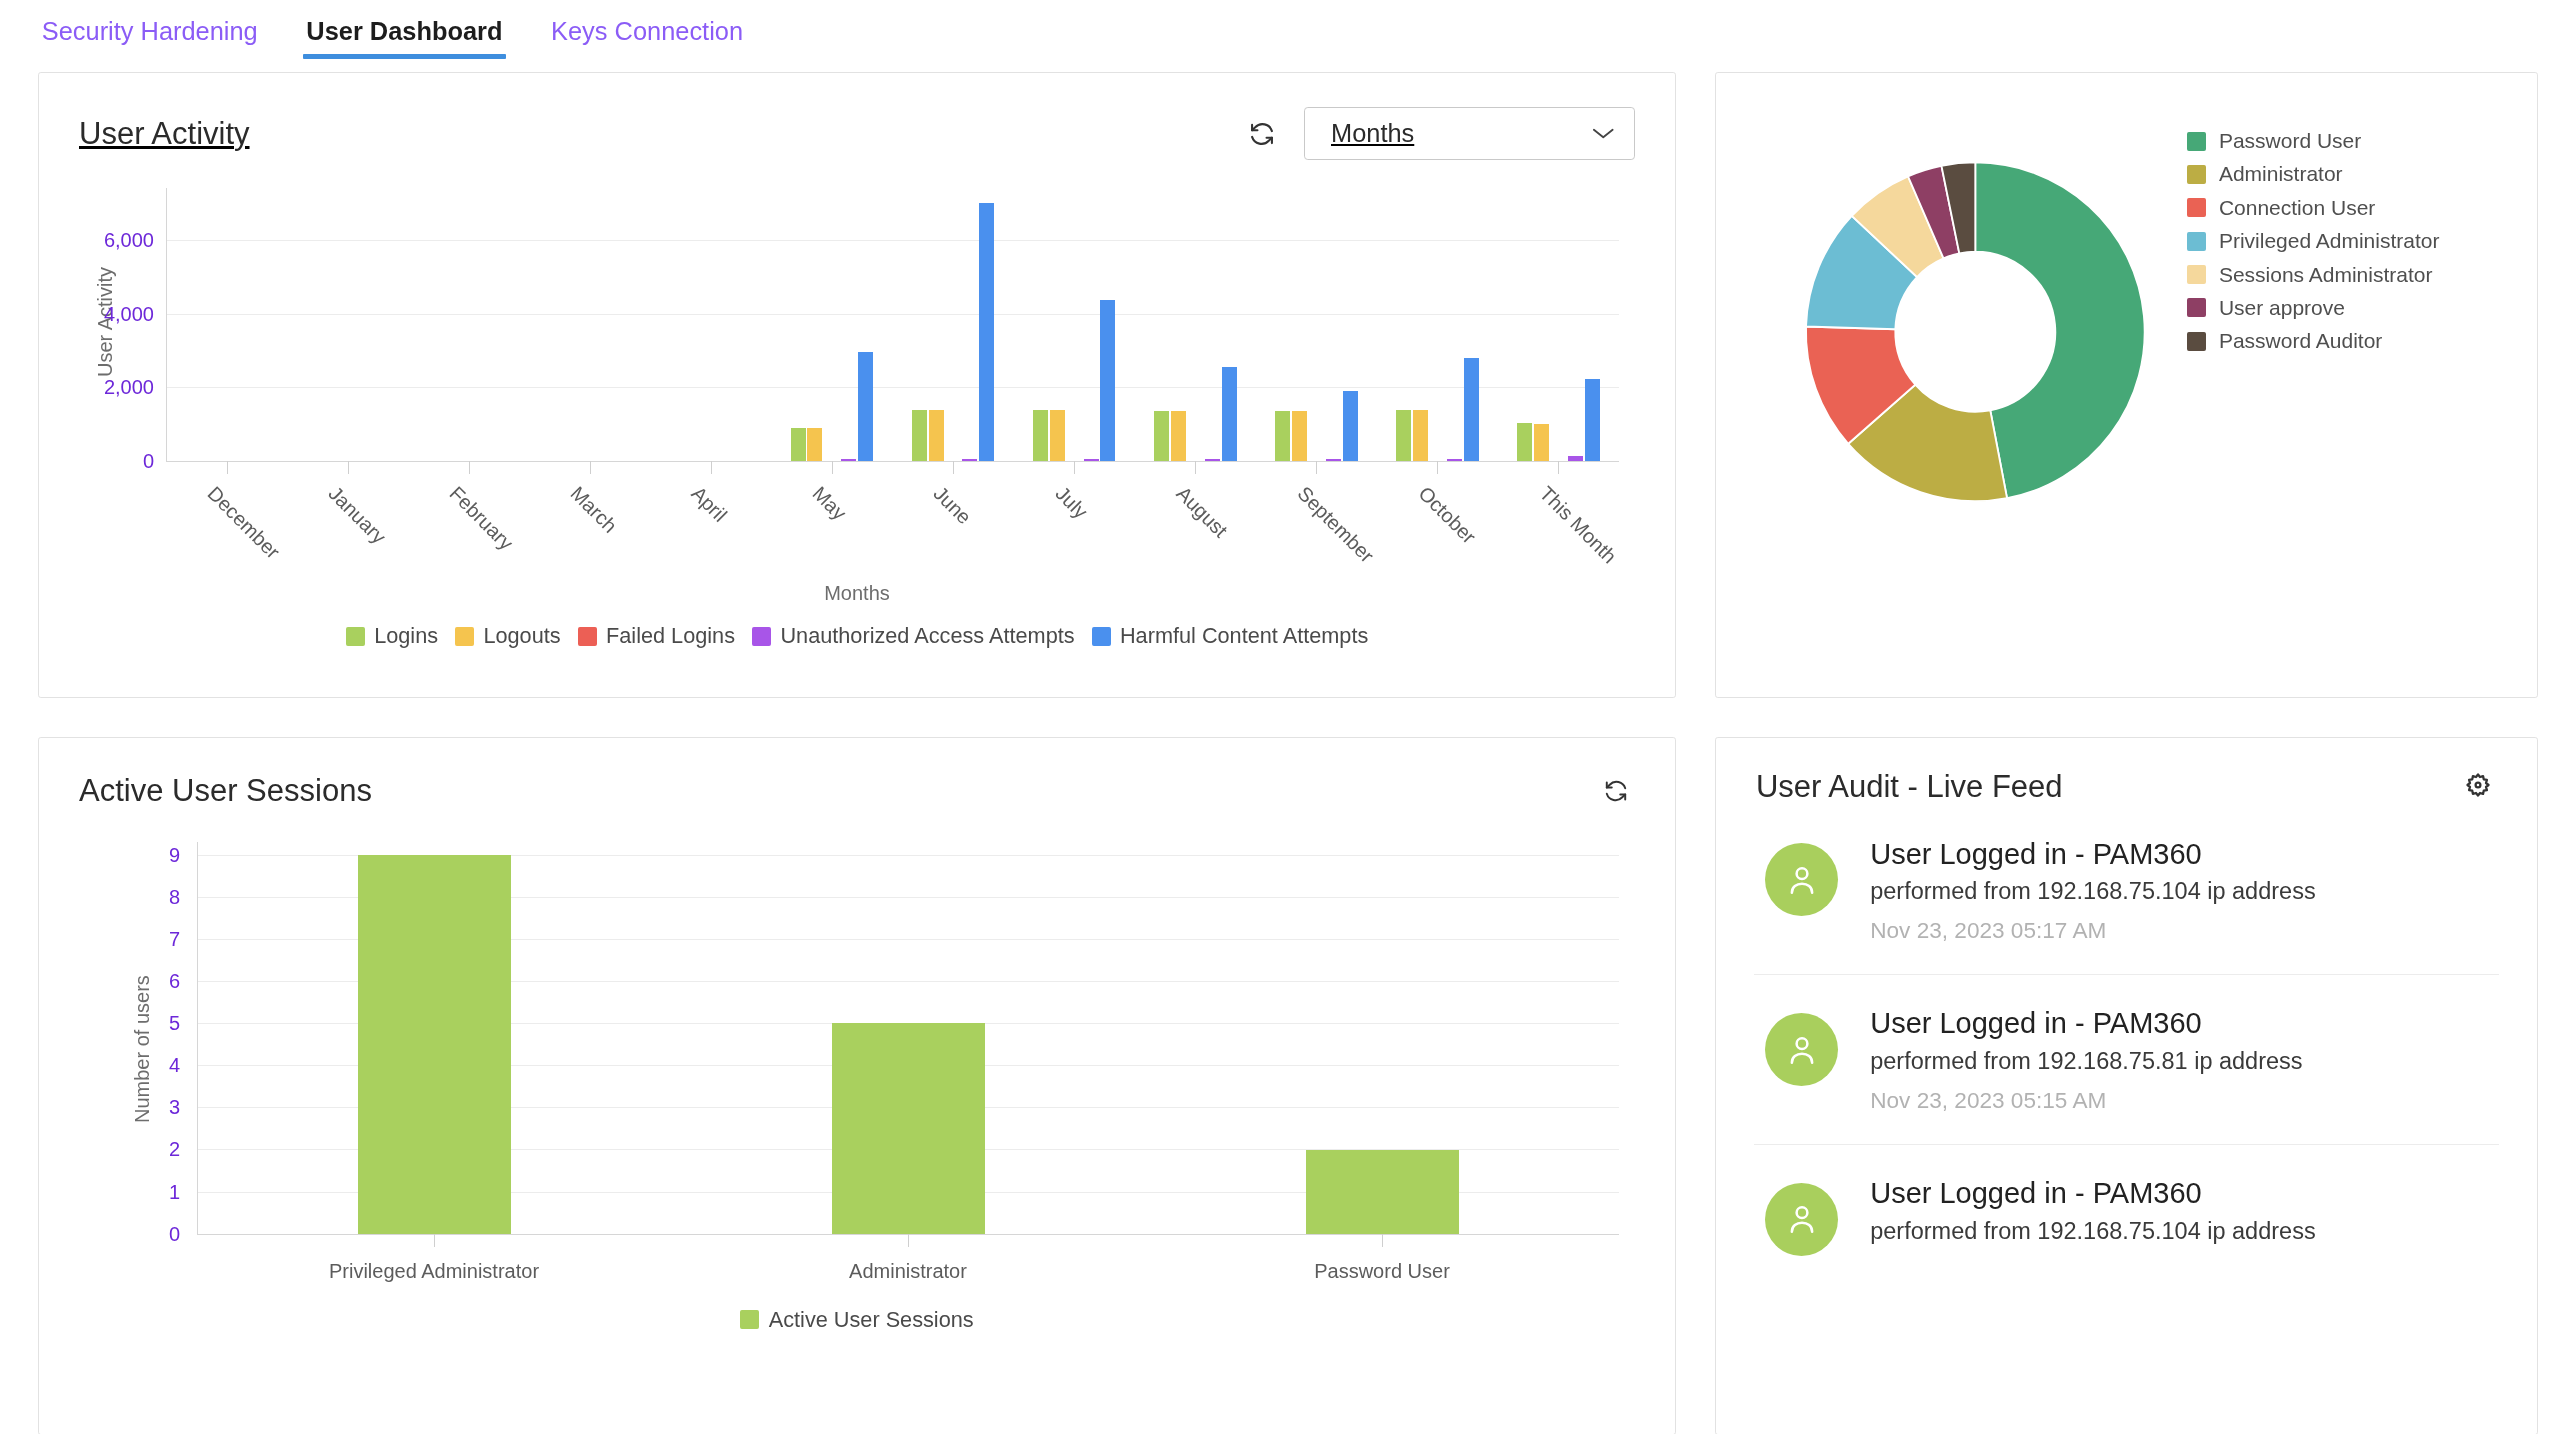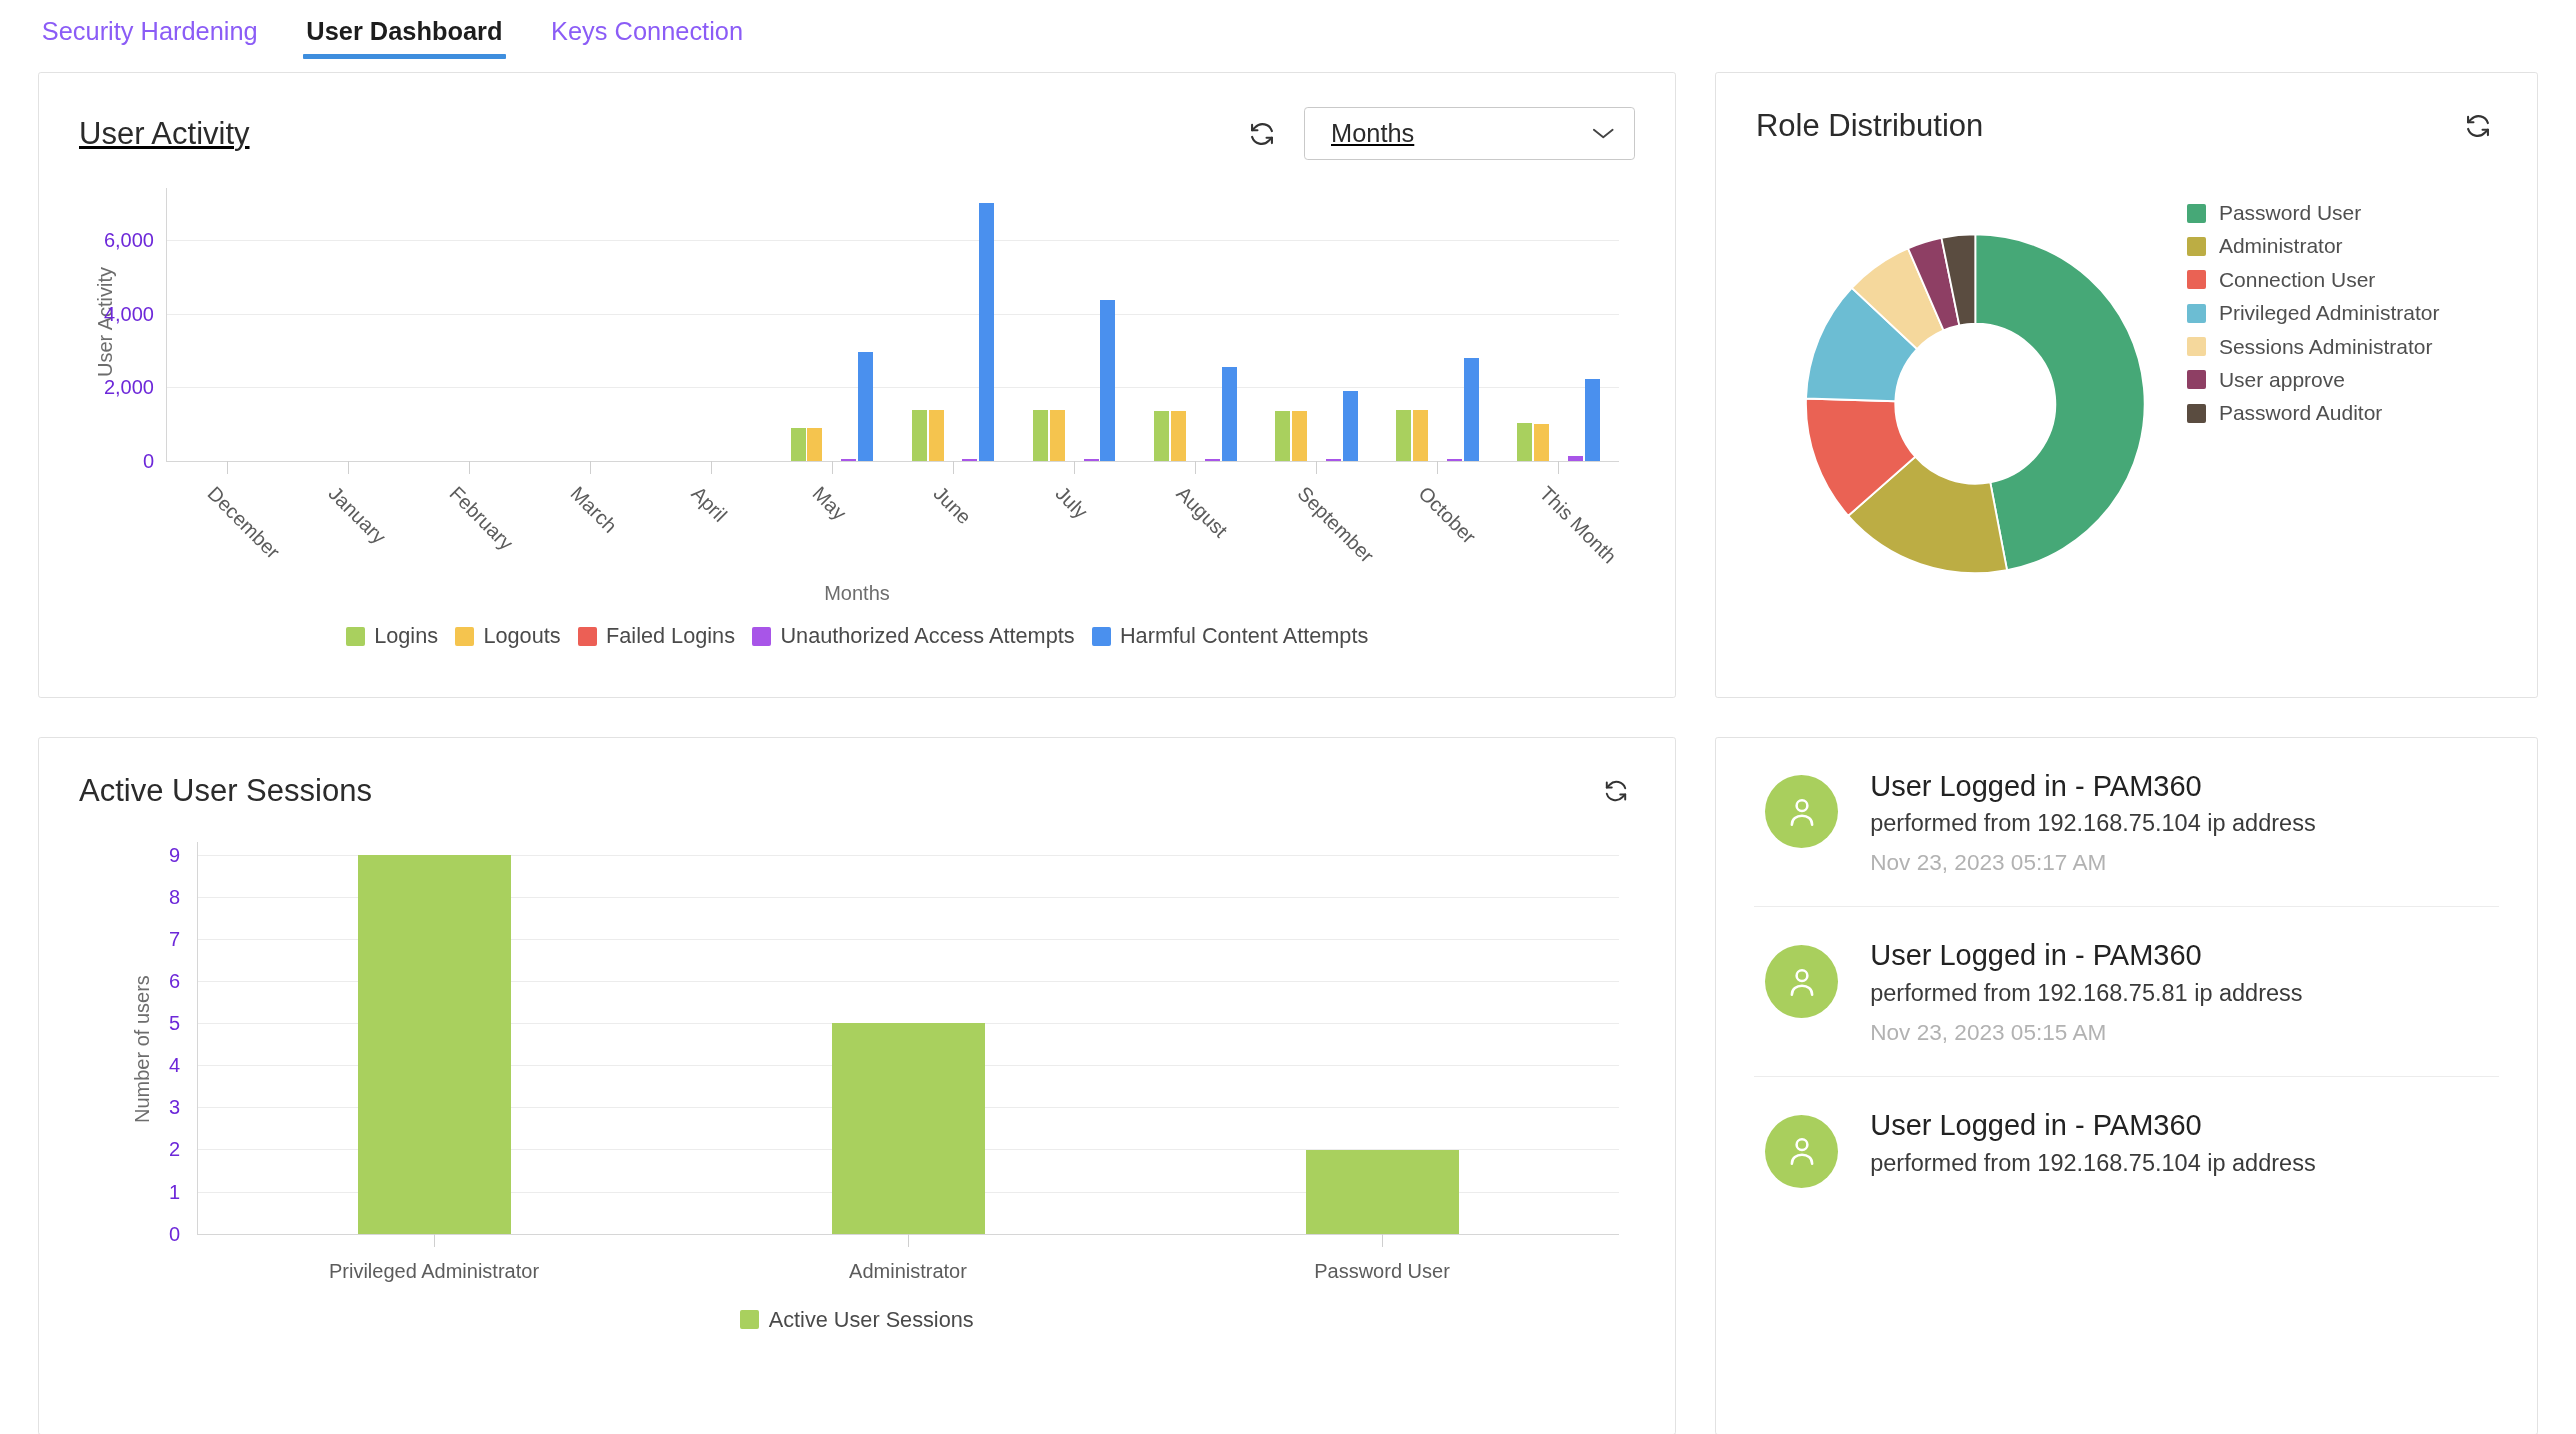--- a/index.html
+++ b/index.html
@@ -300,31 +300,20 @@
           </div>
           <div class="li">
             <span class="sw" style="background: rgb(74, 144, 238);"></span>
             <span>Harmful Content Attempts</span>
           </div>
         </div>
       </div>
   </div>
 
   <div class="card" style="grid-column:3;grid-row:1;">
-    <div class="card-hd">
-      <div class="card-title">Role Distribution</div>
-      <div class="icon-btn">
-        <svg width="28" height="28" viewBox="0 0 24 24" fill="none" stroke="#333" stroke-width="1.8" stroke-linecap="round" stroke-linejoin="round">
-          <path d="M20.5 9.5A8.5 8.5 0 0 0 6.2 6.2L3.5 8.8"></path>
-            <polyline points="3.5,4.2 3.5,8.8 8.1,8.8"></polyline>
-          <path d="M3.5 14.5a8.5 8.5 0 0 0 14.3 3.3l2.7-2.6"></path>
-            <polyline points="20.5,19.8 20.5,15.2 15.9,15.2"></polyline>
-        </svg>
-      </div>
-    </div>
     <div class="donut-area" id="rd-chart" style="height:527px;">
         <svg width="490" height="527" viewBox="0 0 520 560" style="position: absolute; left: 19px; top: 0px;">
           <path d="M 255 95 A 180 180 0 0 1 288.7286366254305 451.811705131164 L 270.92741173978663 358.49441631193855 A 85 85 0 0 0 255 190 Z" fill="#46a877" stroke="#ffffff" stroke-width="2"></path>
           <path d="M 288.7286366254305 451.811705131164 A 180 180 0 0 1 119.98000746651732 394.0361357582574 L 191.24055908141096 331.21150855251045 A 85 85 0 0 0 270.92741173978663 358.49441631193855 Z" fill="#bcad44" stroke="#ffffff" stroke-width="2"></path>
           <path d="M 119.98000746651732 394.0361357582574 A 180 180 0 0 1 75.08881913416832 269.34606336593697 L 170.04194236891283 272.33008547835914 A 85 85 0 0 0 191.24055908141096 331.21150855251045 Z" fill="#ea6254" stroke="#ffffff" stroke-width="2"></path>
           <path d="M 75.08881913416832 269.34606336593697 A 180 180 0 0 1 123.78564706414588 151.7815209328361 L 193.03766666918 216.81349599606148 A 85 85 0 0 0 170.04194236891283 272.33008547835914 Z" fill="#6cbdd3" stroke="#ffffff" stroke-width="2"></path>
           <path d="M 123.78564706414588 151.7815209328361 A 180 180 0 0 1 183.51337968573938 109.80416737688344 L 221.2424292960436 196.99085681686162 A 85 85 0 0 0 193.03766666918 216.81349599606148 Z" fill="#f5d89c" stroke="#ffffff" stroke-width="2"></path>
           <path d="M 183.51337968573938 109.80416737688344 A 180 180 0 0 1 219.05220350740672 98.62609057083557 L 238.0246516562754 191.712320547339 A 85 85 0 0 0 221.2424292960436 196.99085681686162 Z" fill="#8e3f64" stroke="#ffffff" stroke-width="2"></path>
           <path d="M 219.05220350740672 98.62609057083557 A 180 180 0 0 1 254.99999999999997 95 L 254.99999999999997 190 A 85 85 0 0 0 238.0246516562754 191.712320547339 Z" fill="#5a4c40" stroke="#ffffff" stroke-width="2"></path>
         </svg>
@@ -409,20 +398,29 @@
         <div class="legend" style="top: 497px;">
           <div class="li">
             <span class="sw" style="background: rgb(169, 208, 94);"></span>
             <span>Active User Sessions</span>
           </div>
         </div>
       </div>
   </div>
 
   <div class="card" style="grid-column:3;grid-row:3;">
+    <div class="card-hd" style="padding-top:30px;">
+      <div class="card-title">User Audit - Live Feed</div>
+      <div class="icon-btn">
+        <svg width="32" height="32" viewBox="0 0 24 24" fill="none" stroke="#333" stroke-width="1.7" stroke-linejoin="round">
+          <path d="M12 2.6l1.5 1.9 2.3-.7.5 2.4 2.4.5-.7 2.3 1.9 1.5-1.9 1.5.7 2.3-2.4.5-.5 2.4-2.3-.7L12 18.4l-1.5-1.9-2.3.7-.5-2.4-2.4-.5.7-2.3L4.1 10.5l1.9-1.5-.7-2.3 2.4-.5.5-2.4 2.3.7z"></path>
+          <circle cx="12" cy="10.5" r="1.8"></circle>
+        </svg>
+      </div>
+    </div>
     <div class="feed" id="feed-list">
         <div class="feed-item">
           <div class="avatar">
             <svg width="38" height="38" viewBox="0 0 24 24" fill="none" stroke="#ffffff" stroke-width="1.6" stroke-linecap="round" stroke-linejoin="round">
               <circle cx="12" cy="8" r="3.4"></circle>
               <path d="M5.6 20c0-3.6 2.9-5.6 6.4-5.6S18.4 16.4 18.4 20"></path>
             </svg>
           </div>
           <div class="feed-txt">
             <div class="feed-title">User Logged in - PAM360</div>

